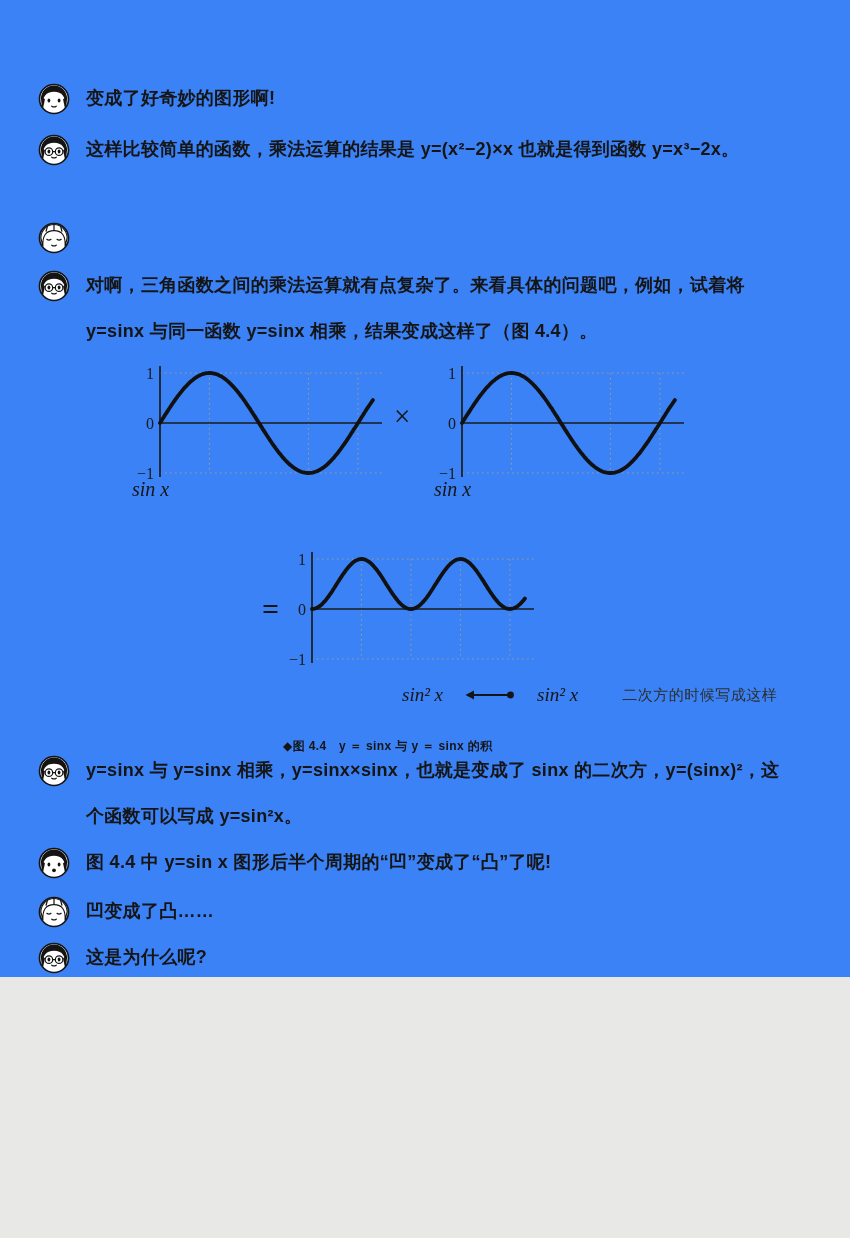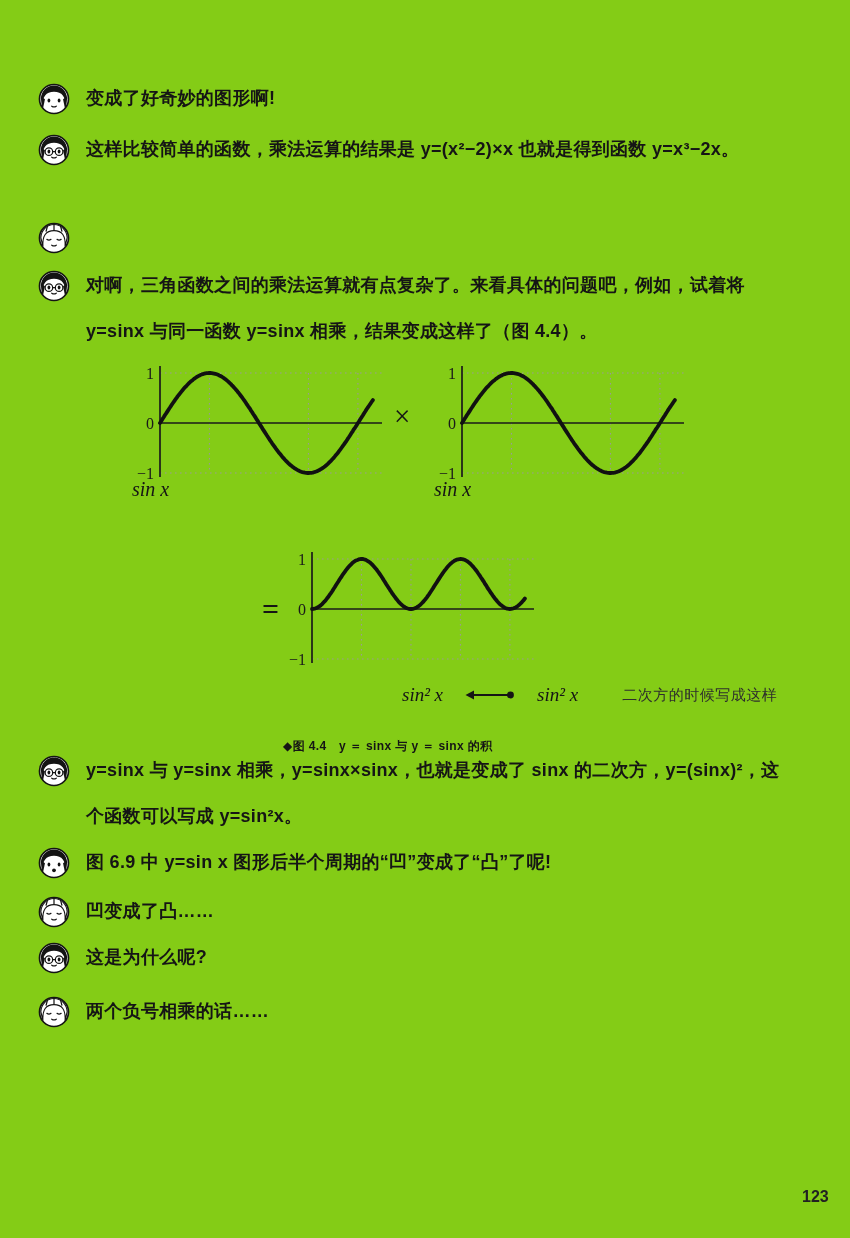--- a/index.html
+++ b/index.html
@@ -1,18 +1,18 @@
 <!DOCTYPE html>
 <html><head>
 <meta charset="utf-8">
 <style>
   html,body{margin:0;padding:0;background:#e8e8e6;}
   .page{
-    position:relative; width:850px; height:1238px; margin:0 auto;
-    background:#84cc16; color:#1a1a1a; overflow:hidden;
+    position:relative; width:850px; height:977px; margin:0 auto;
+    background:#3b82f6; color:#1a1a1a; overflow:hidden;
     font-family:"Liberation Sans","DejaVu Sans",sans-serif;
   }
   .row{position:absolute; left:38px; width:758px; display:flex; gap:16px; align-items:flex-start;}
   .avatar{flex:0 0 32px; width:32px; height:32px;}
   .bubble{
     margin:-8px 0 0 0; font-size:18px; font-weight:700; line-height:46px;
     letter-spacing:.3px; color:#151515;
   }
   .graph{position:absolute; width:260px; height:122px; overflow:visible;}
   .grid{stroke:#9a9a96; stroke-width:1.1; stroke-dasharray:1.5 3.5; fill:none;}
@@ -171,21 +171,21 @@
   <div class="row" style="top:847px">
     <span class="avatar"><svg viewBox="0 0 34 34" width="32" height="32">
           <circle cx="17" cy="17" r="15.4" fill="#fff" stroke="#141414" stroke-width="1.8"></circle>
           <path d="M17 2.6C9.2 2.6 3.4 8.8 3 16.6L4.8 24.5C4.6 14.4 8.4 9.2 17 9.2C25.6 9.2 29.4 14.4 29.2 24.5L31 16.6C30.6 8.8 24.8 2.6 17 2.6Z" fill="#141414"></path>
           <path d="M4 15C3.2 20 3.7 24.5 5.2 27.6L7.4 17.2Z" fill="#141414"></path>
           <path d="M30 15C30.8 20 30.3 24.5 28.8 27.6L26.6 17.2Z" fill="#141414"></path>
           <ellipse cx="11.6" cy="18.6" rx="1.5" ry="2.1" fill="#141414"></ellipse>
           <ellipse cx="22.4" cy="18.6" rx="1.5" ry="2.1" fill="#141414"></ellipse>
           <circle cx="17" cy="24.8" r="2" fill="#141414"></circle>
         </svg></span>
-    <p class="bubble">图 6.9 中 y=sin x 图形后半个周期的“凹”变成了“凸”了呢!</p>
+    <p class="bubble">图 4.4 中 y=sin x 图形后半个周期的“凹”变成了“凸”了呢!</p>
   </div>
   <div class="row" style="top:942px">
     <span class="avatar"><svg viewBox="0 0 34 34" width="32" height="32">
           <circle cx="17" cy="17" r="15.4" fill="#fff" stroke="#141414" stroke-width="1.8"></circle>
           <path d="M17 2.6C9.2 2.6 3.4 8.8 3 16.6L4.8 24.5C4.6 14.4 8.4 9.2 17 9.2C25.6 9.2 29.4 14.4 29.2 24.5L31 16.6C30.6 8.8 24.8 2.6 17 2.6Z" fill="#141414"></path>
           <path d="M4 15C3.2 20 3.7 24.5 5.2 27.6L7.4 17.2Z" fill="#141414"></path>
           <path d="M30 15C30.8 20 30.3 24.5 28.8 27.6L26.6 17.2Z" fill="#141414"></path>
           <ellipse cx="11.6" cy="18.6" rx="1.5" ry="2.1" fill="#141414"></ellipse>
           <ellipse cx="22.4" cy="18.6" rx="1.5" ry="2.1" fill="#141414"></ellipse>
           <circle class="av-ln" cx="11.6" cy="18.8" r="4"></circle>

